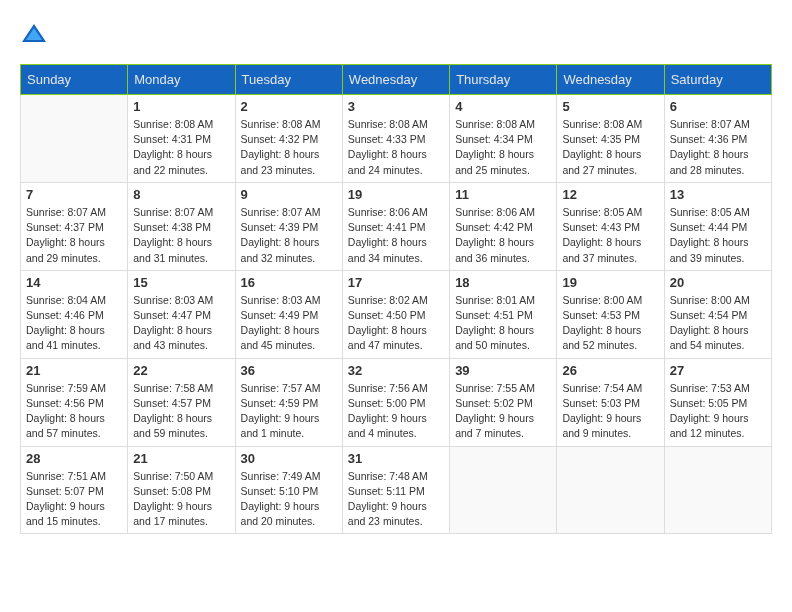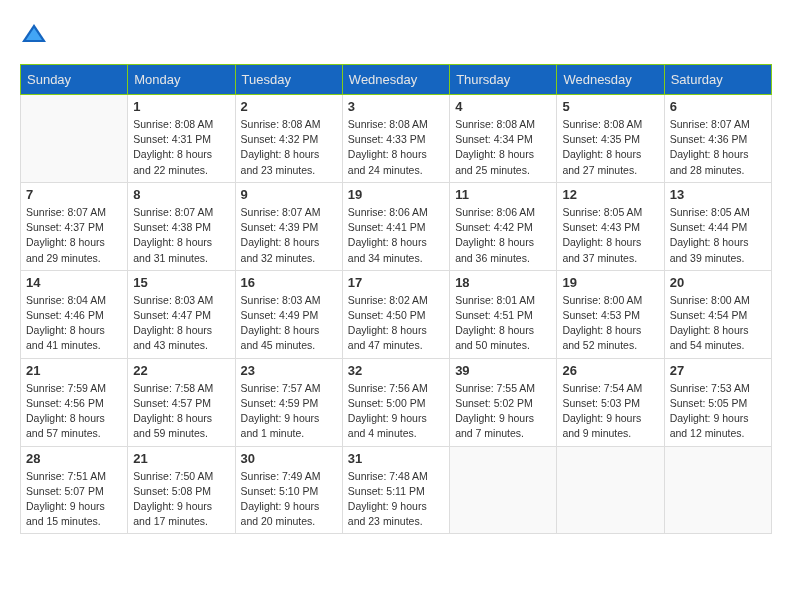--- a/index.html
+++ b/index.html
@@ -212,21 +212,21 @@
       <tr class="week-row">
         <td>
           <div class="day-number">21</div>
           <div class="day-info">Sunrise: 7:59 AM<br>Sunset: 4:56 PM<br>Daylight: 8 hours and 57 minutes.</div>
         </td>
         <td>
           <div class="day-number">22</div>
           <div class="day-info">Sunrise: 7:58 AM<br>Sunset: 4:57 PM<br>Daylight: 8 hours and 59 minutes.</div>
         </td>
         <td>
-          <div class="day-number">23</div>
+          <div class="day-number">36</div>
           <div class="day-info">Sunrise: 7:57 AM<br>Sunset: 4:59 PM<br>Daylight: 9 hours and 1 minute.</div>
         </td>
         <td>
           <div class="day-number">32</div>
           <div class="day-info">Sunrise: 7:56 AM<br>Sunset: 5:00 PM<br>Daylight: 9 hours and 4 minutes.</div>
         </td>
         <td>
           <div class="day-number">39</div>
           <div class="day-info">Sunrise: 7:55 AM<br>Sunset: 5:02 PM<br>Daylight: 9 hours and 7 minutes.</div>
         </td>

